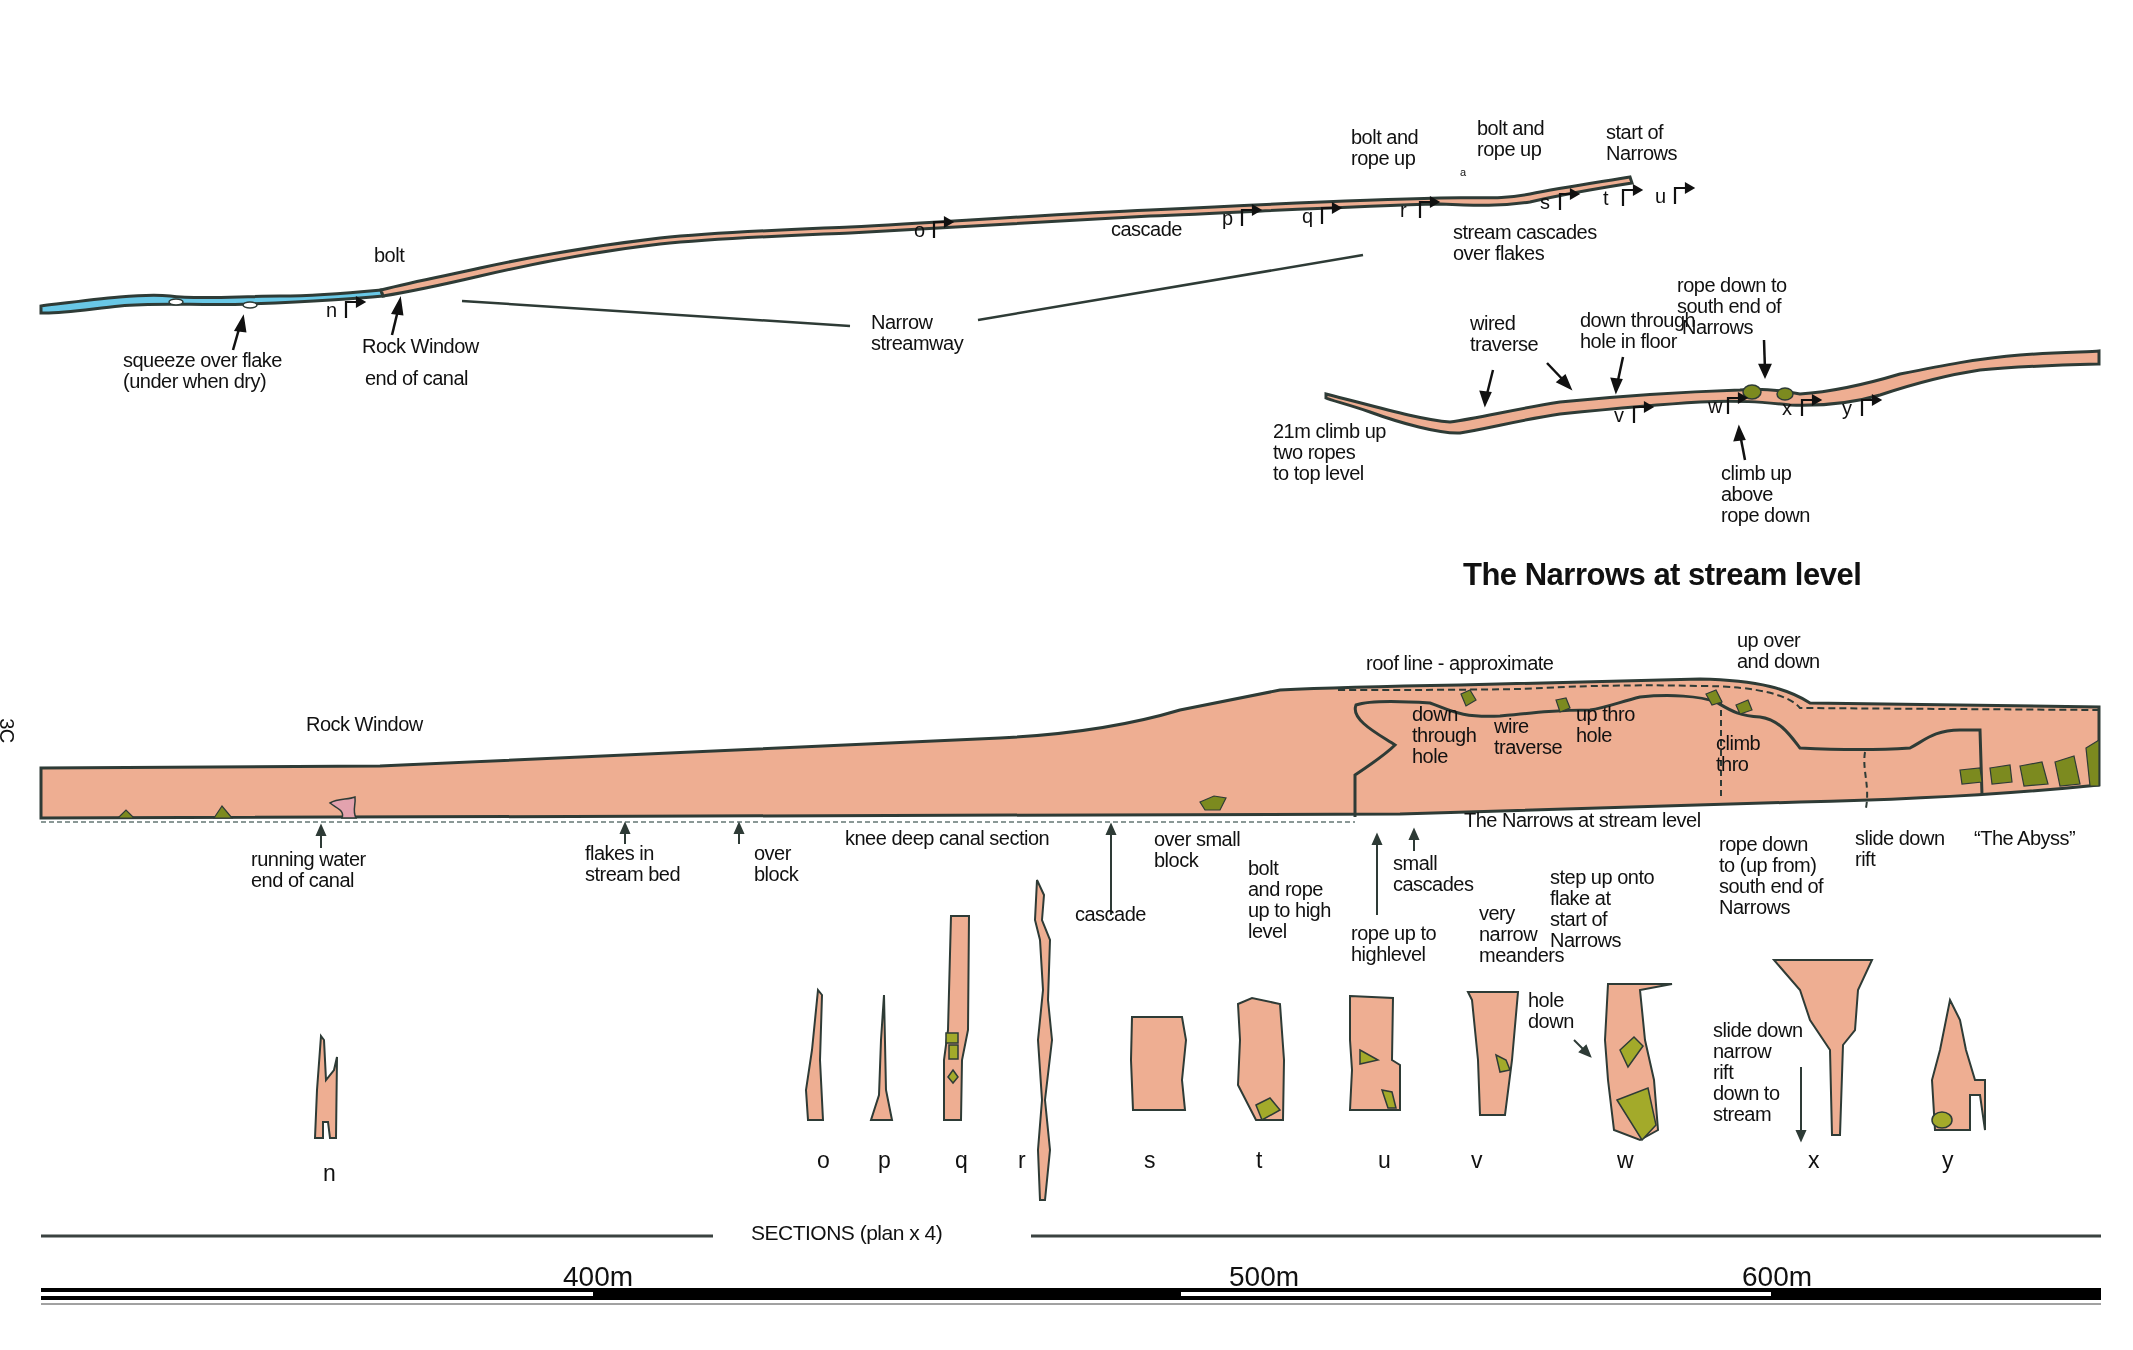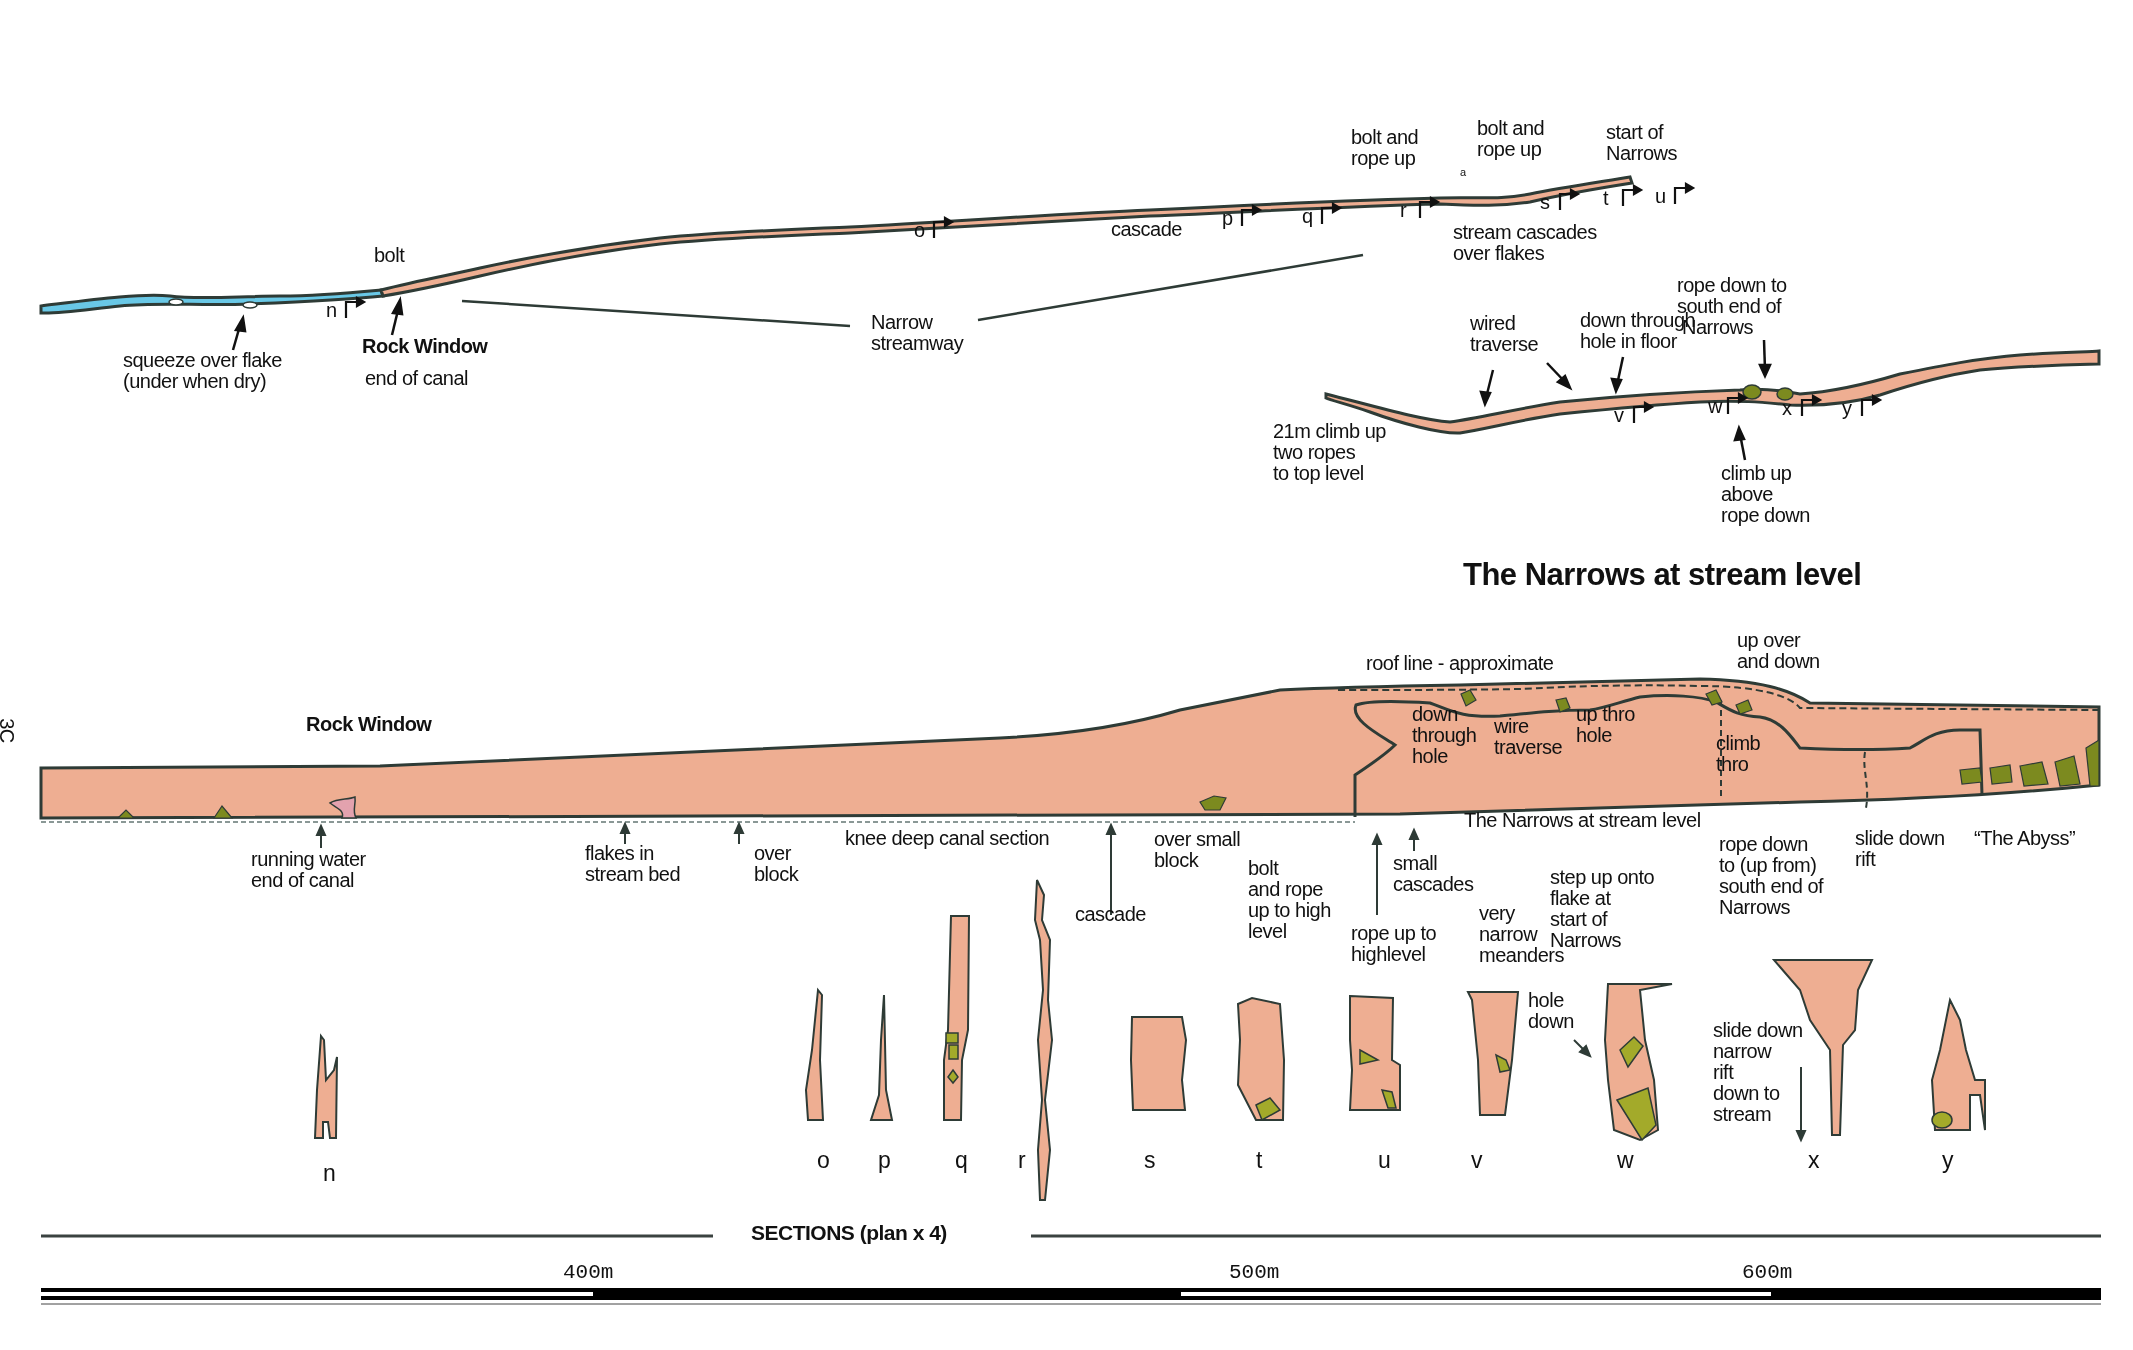--- a/index.html
+++ b/index.html
@@ -1,23 +1,23 @@
 <!DOCTYPE html>
 <html><head>
 <meta charset="utf-8">
 <style>
   html, body { margin:0; padding:0; background:#ffffff; }
   body { width:2133px; height:1350px; position:relative; overflow:hidden;
          font-family:"Liberation Sans", sans-serif; color:#111; }
   svg#survey { position:absolute; left:0; top:0; }
   .lbl { position:absolute; font-size:20px; line-height:21px; white-space:pre; letter-spacing:-0.5px; }
-  .bold { font-weight:bold; }
+  .bold { font-weight:normal; }
   .title { font-size:31px; font-weight:bold; line-height:34px; }
   .sec-letter { position:absolute; font-size:23px; }
-  .scale-lbl { position:absolute; font-size:21px;font-family:Liberation Mono, monospace; }
+  .scale-lbl { position:absolute; font-size:28px; }
 </style>
 </head>
 <body>
 
 <svg id="survey" width="2133" height="1350" viewBox="0 0 2133 1350">
 
   <path d="M41,306 C90,300 140,293 170,296 C200,300 240,296 280,296 C320,296 350,293 381,290 L383,296 C345,300 300,302 250,304 C200,306 160,302 120,306 C90,309 60,314 41,313 Z" fill="#69c8e6" stroke="#2e3b36" stroke-width="3"></path>
   <ellipse cx="176" cy="302" rx="7" ry="3" fill="#fff" stroke="#2e3b36" stroke-width="1.5"></ellipse>
   <ellipse cx="250" cy="305" rx="7" ry="3" fill="#fff" stroke="#2e3b36" stroke-width="1.5"></ellipse>
   <path d="M381,290 C420,280 450,275 480,268 C540,255 600,245 660,238 C720,232 780,230 850,227 C950,222 1050,214 1150,210 C1250,205 1350,200 1440,198 C1480,197 1500,200 1530,194 C1560,188 1600,182 1630,177 L1632,183 C1600,188 1560,195 1530,202 C1500,206 1480,206 1440,204 C1350,206 1250,212 1150,216 C1050,221 950,228 850,233 C780,236 720,238 660,244 C600,251 540,262 480,276 C450,283 420,290 383,296 Z" fill="#eeae92" stroke="#2e3b36" stroke-width="3"></path>

